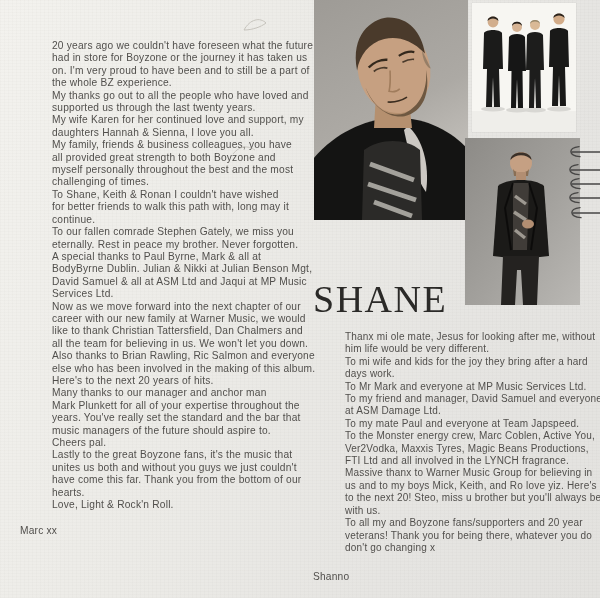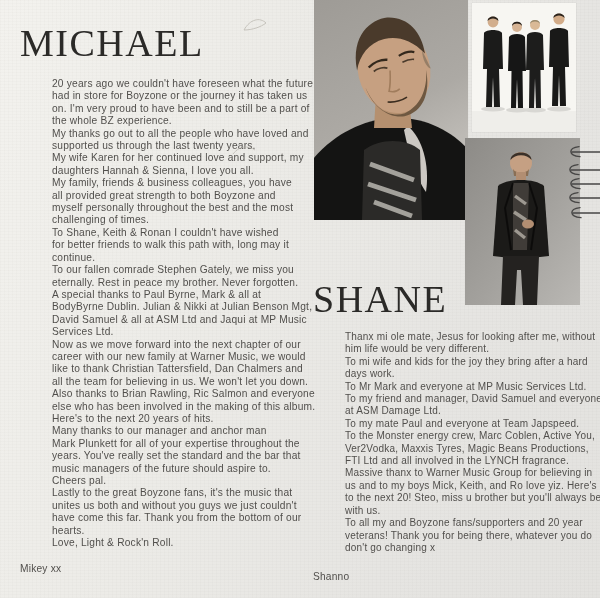--- a/index.html
+++ b/index.html
@@ -40,21 +40,20 @@
   .sq1{left:240px;top:16px;width:30px;height:18px;}
   .sq2{left:230px;top:142px;width:28px;height:16px;}
 </style>
 </head>
 <body>
 
 <div class="page">
   <div class="grain"></div>
 
   <div class="col left-col">
-    <h1 class="heading">MICHAEL</h1>
     <div class="body-text">20 years ago we couldn't have foreseen what the future
 had in store for Boyzone or the journey it has taken us
 on. I'm very proud to have been and to still be a part of
 the whole BZ experience.
 My thanks go out to all the people who have loved and
 supported us through the last twenty years.
 My wife Karen for her continued love and support, my
 daughters Hannah &amp; Sienna, I love you all.
 My family, friends &amp; business colleagues, you have
 all provided great strength to both Boyzone and
@@ -79,21 +78,21 @@
 Many thanks to our manager and anchor man
 Mark Plunkett for all of your expertise throughout the
 years. You've really set the standard and the bar that
 music managers of the future should aspire to.
 Cheers pal.
 Lastly to the great Boyzone fans, it's the music that
 unites us both and without you guys we just couldn't
 have come this far. Thank you from the bottom of our
 hearts.
 Love, Light &amp; Rock'n Roll.</div>
-    <div class="signature">Mikey xx</div>
+    <div class="signature">Marc xx</div>
   </div>
 
   <div class="photo photo-portrait">
     <svg viewBox="0 0 154 220" preserveAspectRatio="none">
       <defs>
         <linearGradient id="pbg" x1="0" y1="0" x2="0.35" y2="1">
           <stop offset="0" stop-color="#9e9b96"></stop>
           <stop offset="0.6" stop-color="#aca9a4"></stop>
           <stop offset="1" stop-color="#c7c4bf"></stop>
         </linearGradient>

